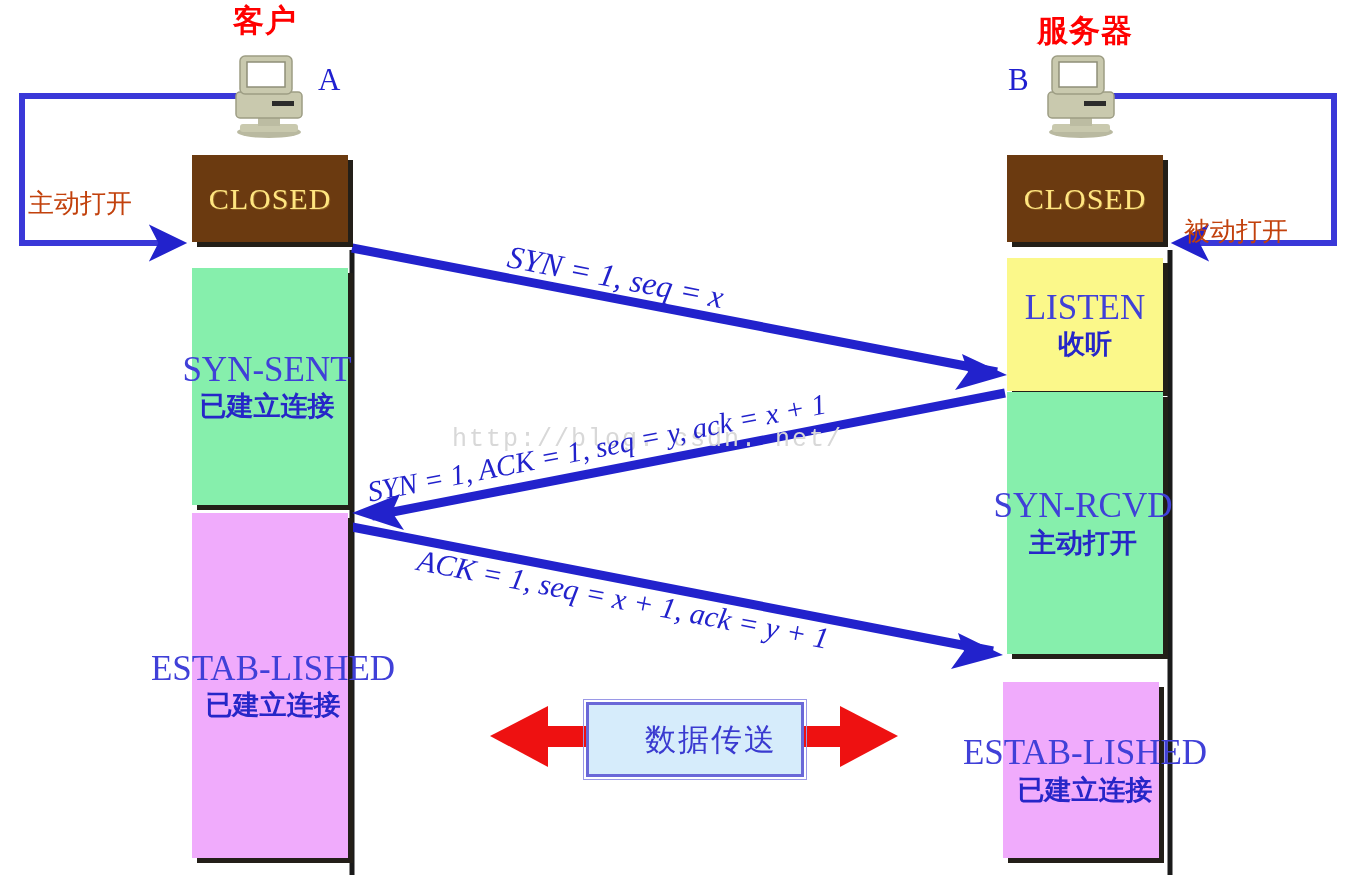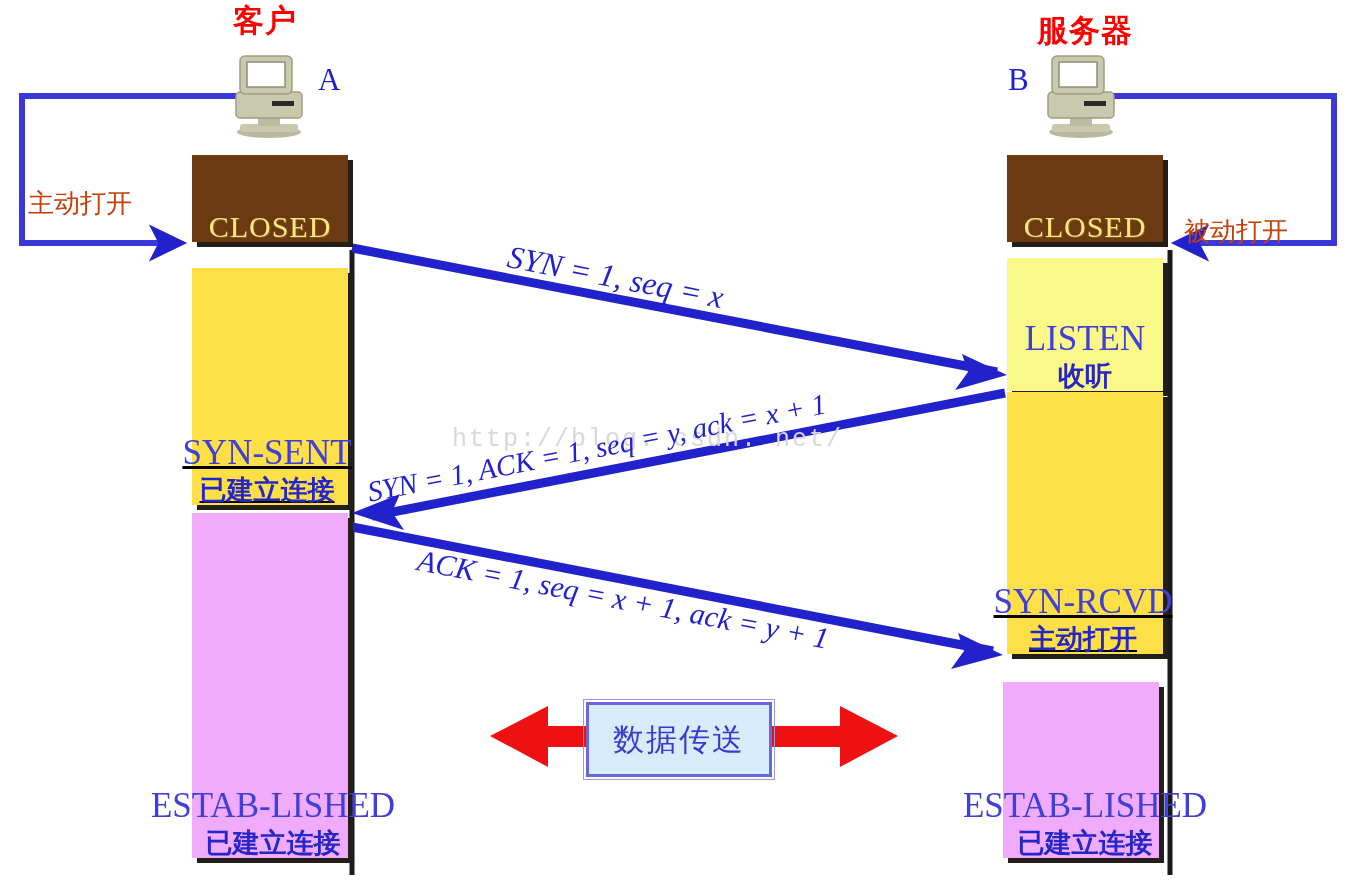--- a/index.html
+++ b/index.html
@@ -43,21 +43,21 @@
   
   .pc { position: absolute; width: 82px; height: 86px; }
 
   
   .state-box {
     position: absolute;
     box-sizing: border-box;
     box-shadow: 5px 5px 0 0 #231f18;
     display: flex;
     flex-direction: column;
-    justify-content: flex-end;
+    justify-content: center;
     align-items: center;
     overflow: visible;
   }
   .state-en {
     font-family: "Liberation Serif", "DejaVu Serif", serif;
     font-size: 35px;
     color: #4040d8;
     white-space: nowrap;
     line-height: 1.05;
   }
@@ -72,21 +72,21 @@
   }
   .closed-box {
     background: #6b3a10;
   }
   .closed-box .state-en {
     color: #ffe680;
     font-size: 30px;
     letter-spacing: 1px;
     text-shadow: 1px 1px 0 #8a5a20;
   }
-  .pink-box  { background: #fde047; text-decoration: underline; }
+  .pink-box  { background: #86efac; }
   .yellow-box{ background: #fbf88a; }
   .green-box { background: #f0abfc; }
 
   
   .open-label {
     position: absolute;
     font-family: Liberation Sans, sans-serif;
     font-size: 26px;
     color: #c2410c;
     white-space: nowrap;
@@ -105,20 +105,21 @@
   
   .data-box {
     position: absolute;
     background: #d6ecfb;
     border: 3px solid #6a68d8;
     outline: 1px solid #9a98e6;
     outline-offset: 2px;
     display: flex;
     align-items: center;
     justify-content: center;
+    padding-left: 32px;
   }
   .data-box-text {
     font-family: "DejaVu Sans", "Liberation Sans", sans-serif;
     font-size: 31px;
     color: #3a3ad0;
     letter-spacing: 2px;
     white-space: nowrap;
   }
 
   

